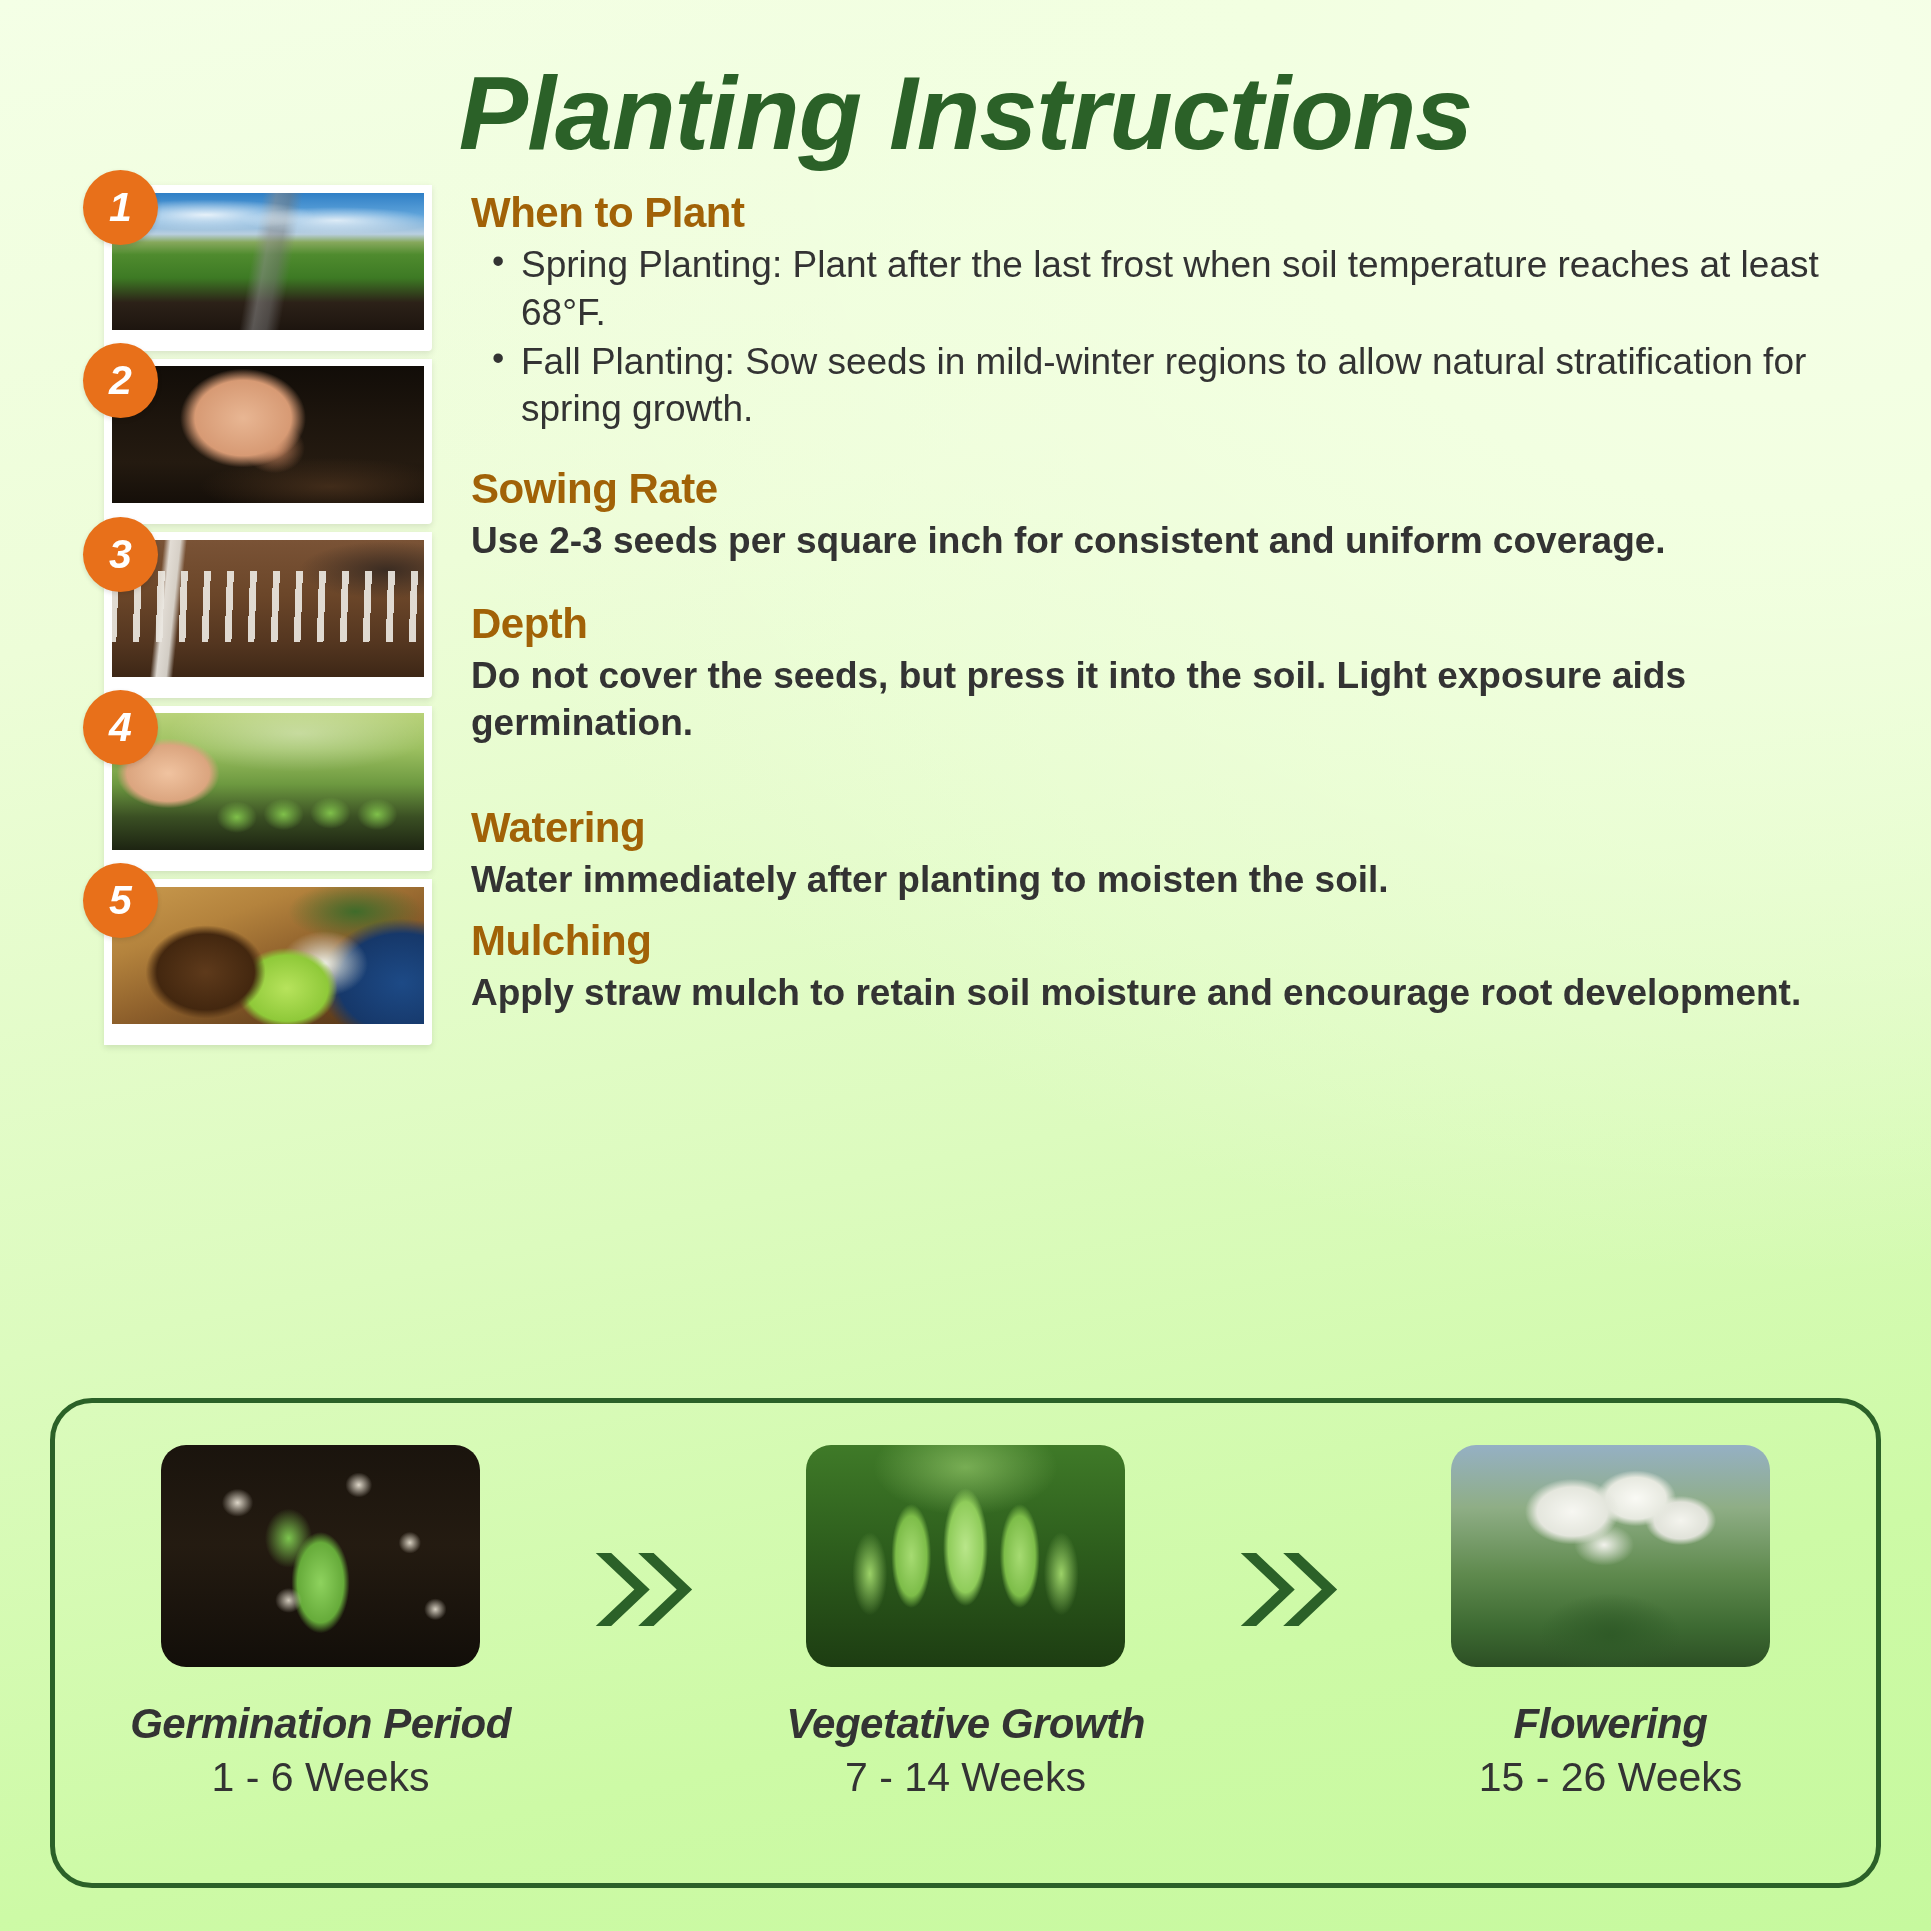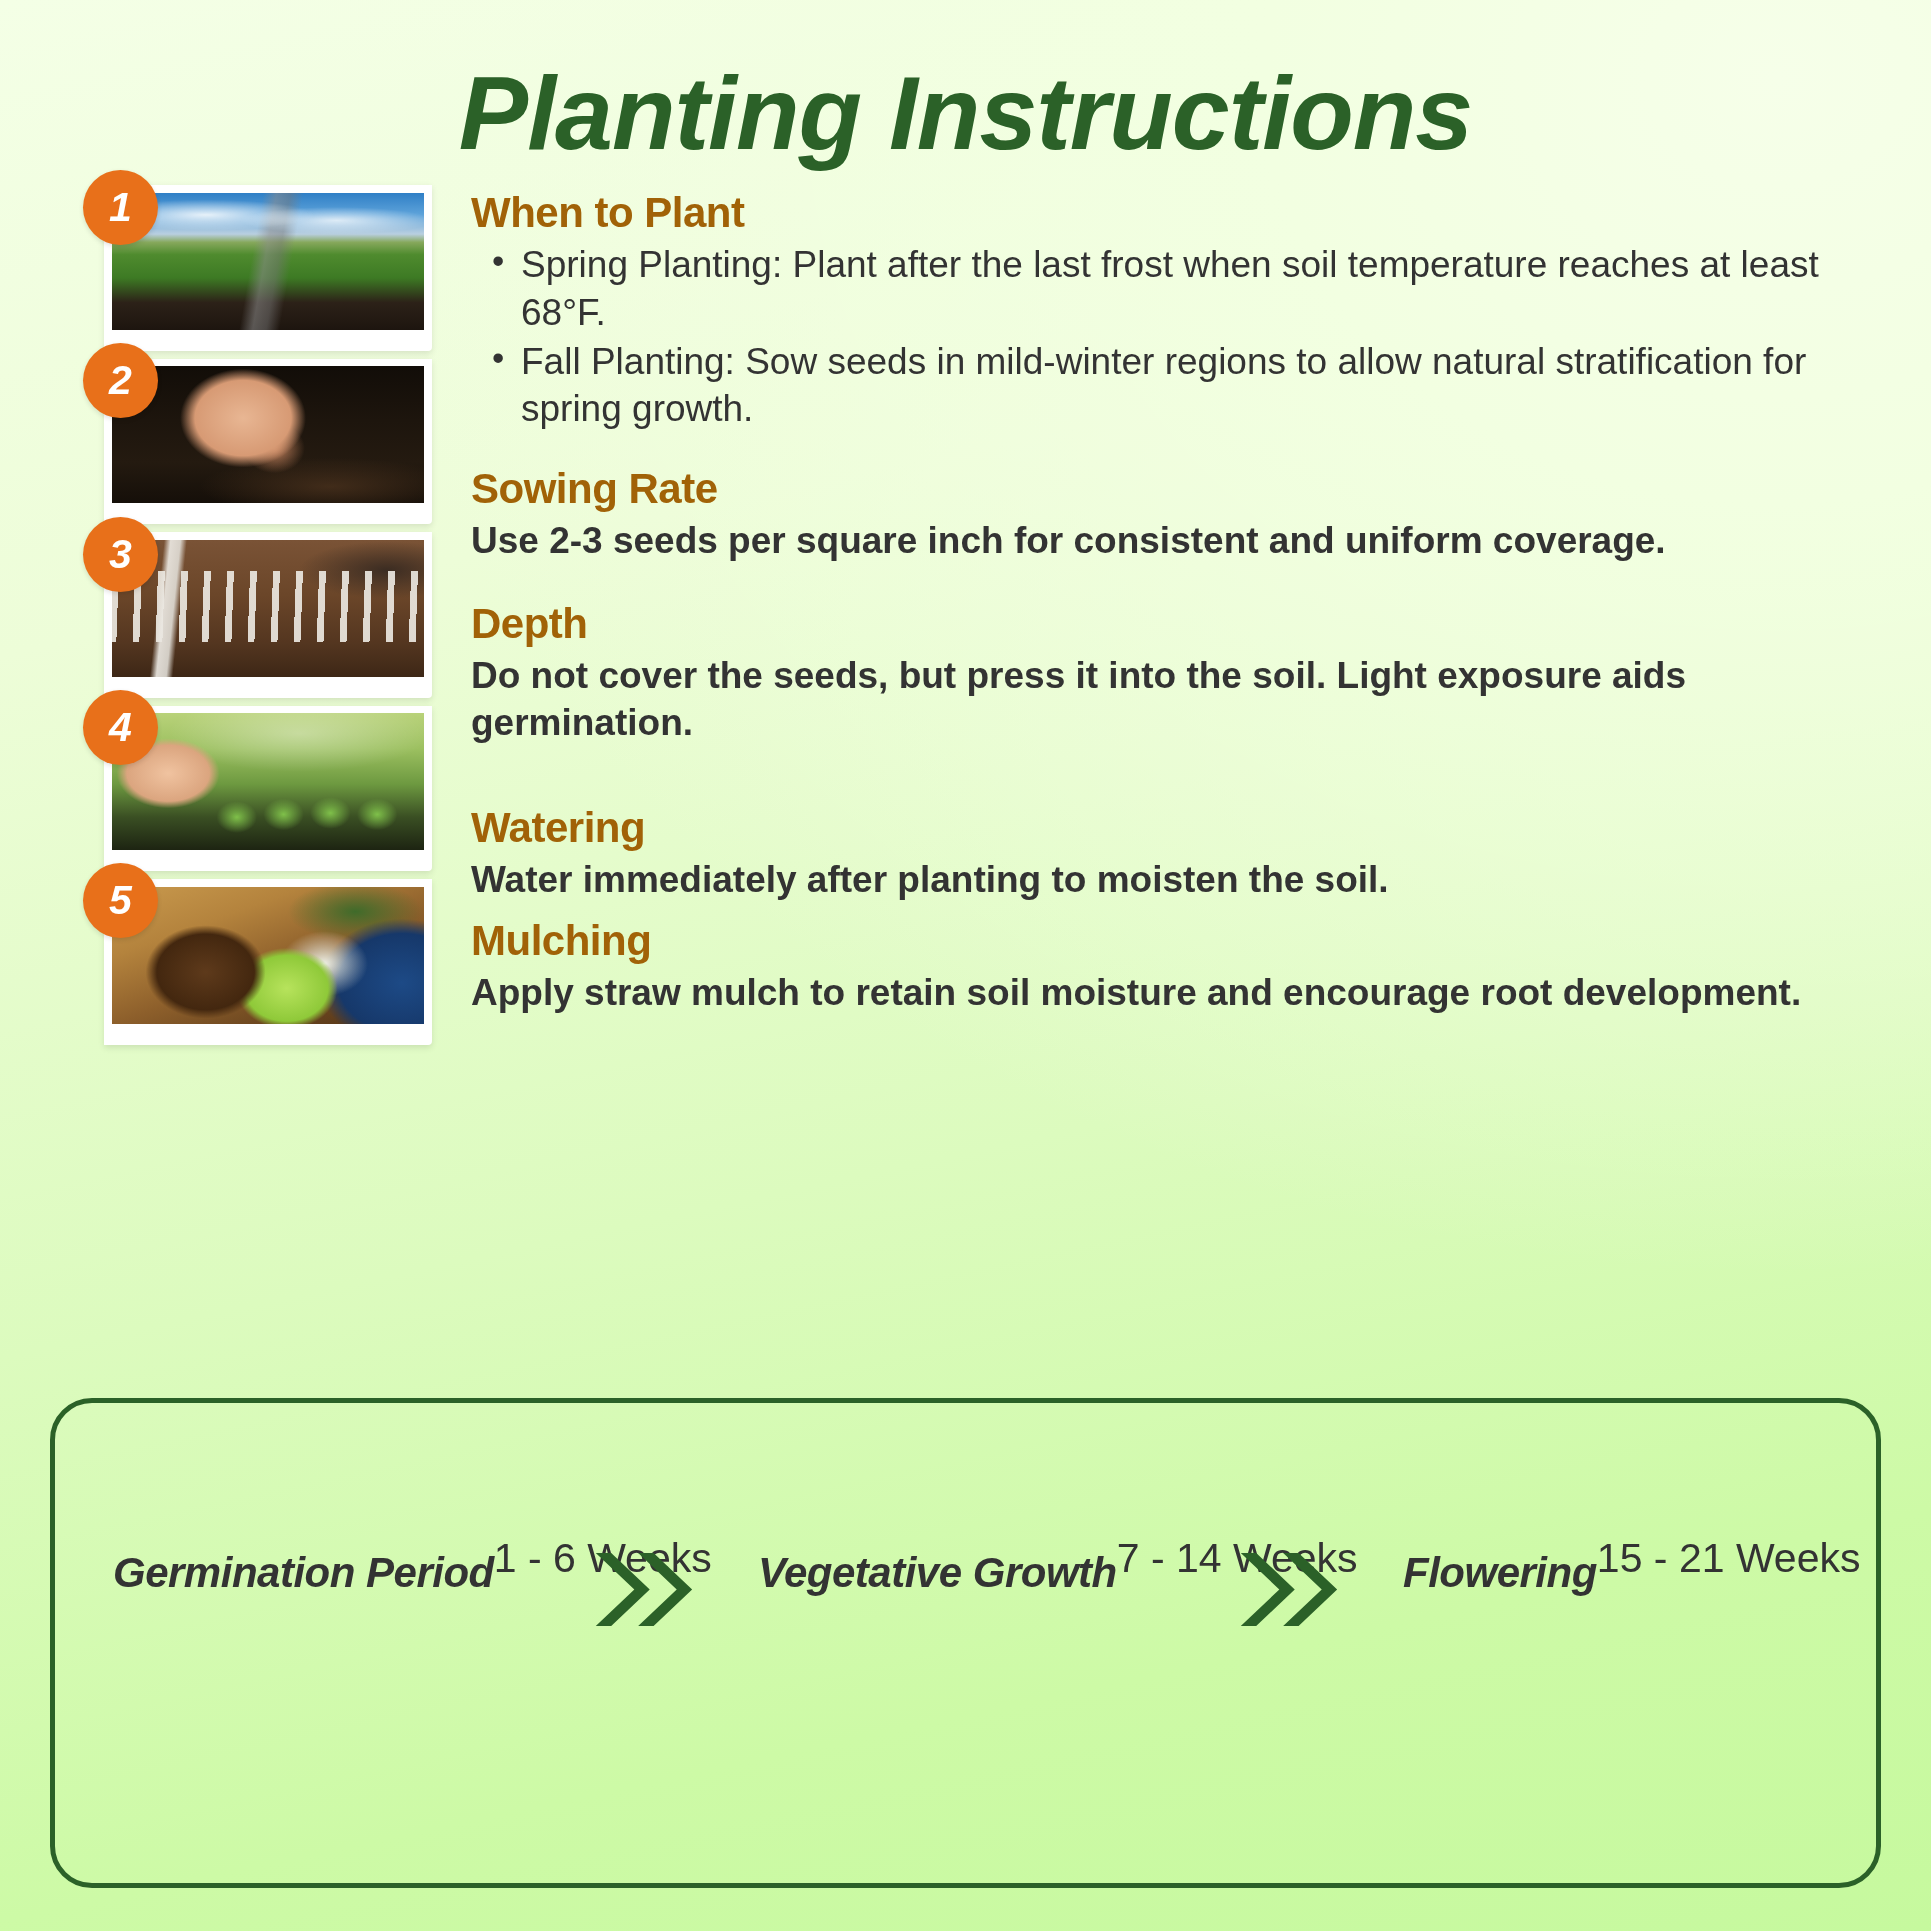--- a/index.html
+++ b/index.html
@@ -143,21 +143,21 @@
     border-radius:42px;
     display:flex;
     align-items:flex-start;
     justify-content:space-between;
     padding:42px 58px 0 58px;
   }
 
   .tl-stage {
     width:415px;
     display:flex;
-    flex-direction:row;
+    flex-direction:column;
     align-items:center;
   }
 
   .tl-photo {
     width:319px;
     height:222px;
     border-radius:25px;
     overflow:hidden;
     position:relative;
   }
@@ -397,17 +397,17 @@
   <div class="arrow">
     <svg width="106" height="89" viewBox="0 0 110 92">
       <path d="M6 8 L46 46 L6 84 L22 84 L62 46 L22 8 Z" fill="#2b6128"></path>
       <path d="M50 8 L90 46 L50 84 L66 84 L106 46 L66 8 Z" fill="#2b6128"></path>
     </svg>
   </div>
 
   <div class="tl-stage">
     <div class="tl-photo img-flower"></div>
     <div class="tl-label">Flowering</div>
-    <div class="tl-weeks">15 - 21 Weeks</div>
+    <div class="tl-weeks">15 - 26 Weeks</div>
   </div>
 
 </div>
 
 
 </body></html>

